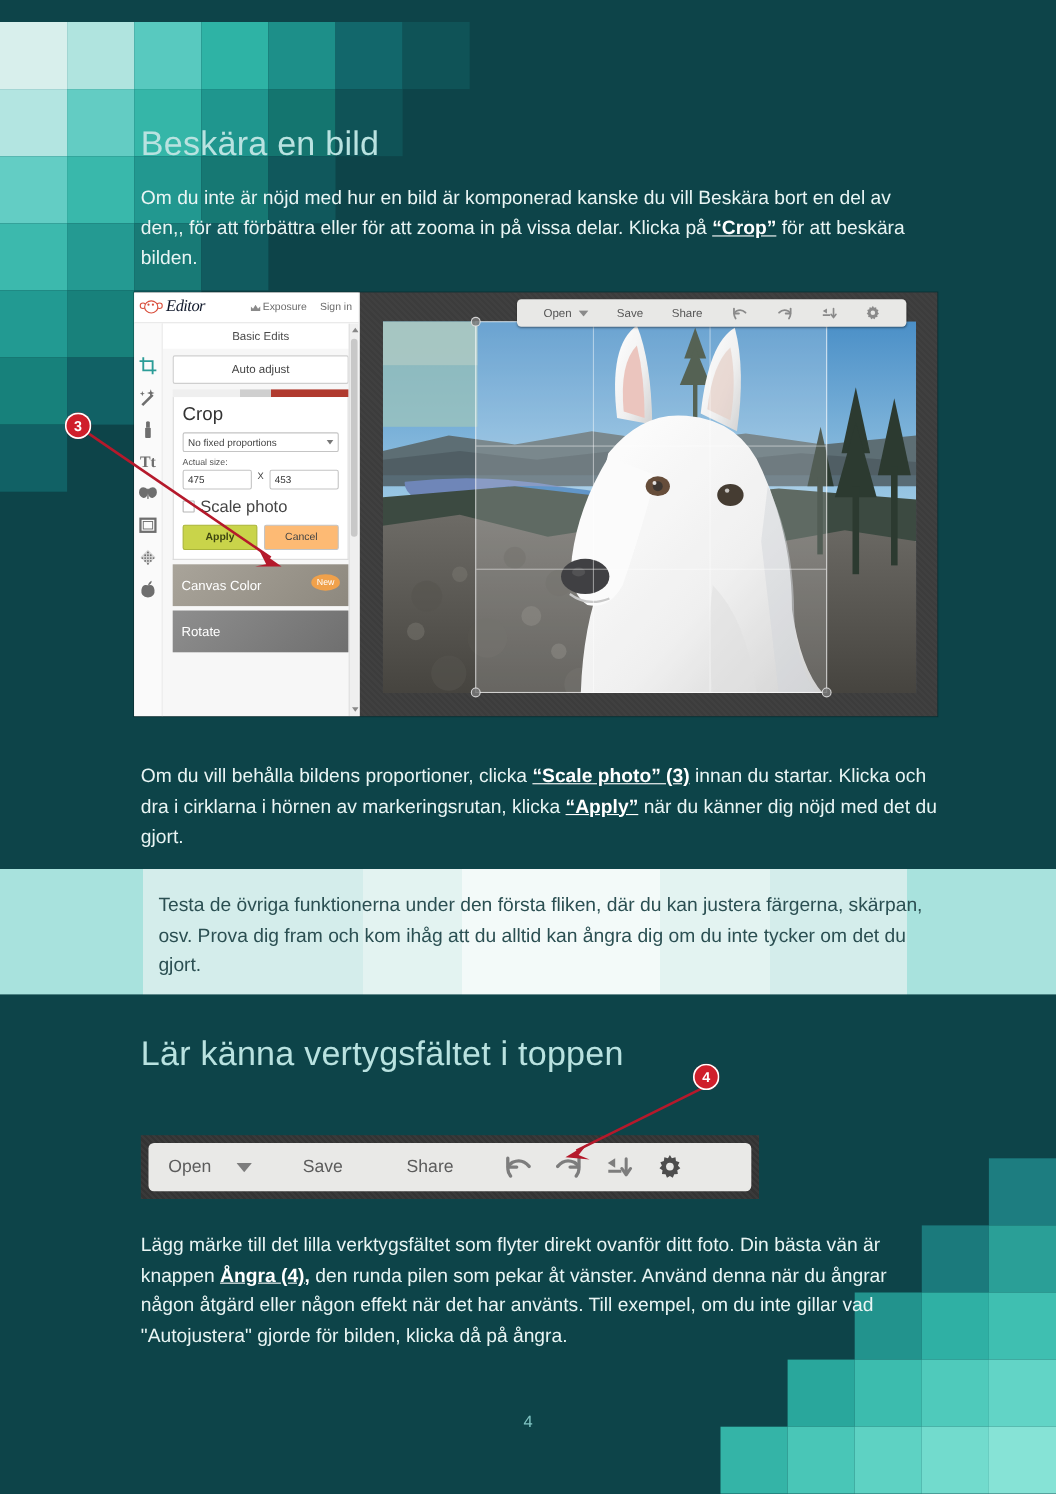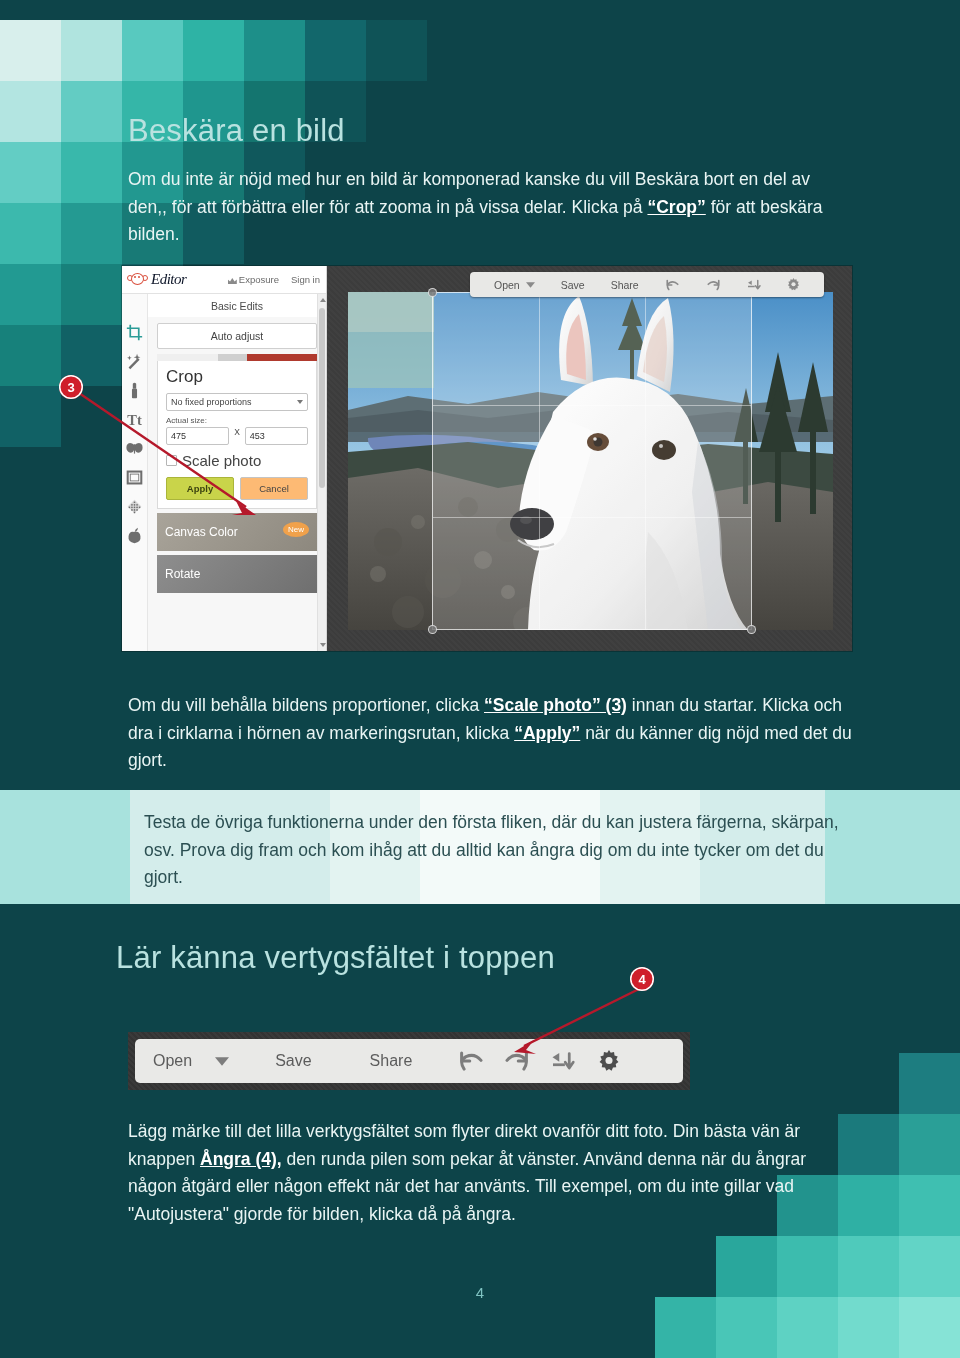--- a/index.html
+++ b/index.html
@@ -54,21 +54,21 @@
         #e3f3f1 600px, #e3f3f1 700px,
         #d4edeb 700px, #d4edeb 825px,
         #a8e2dd 825px, #a8e2dd 960px);
   }
   #band-text {
     position:absolute; left:144px; top:789px; width:700px;
     font-size:17.5px; line-height:27.5px; color:#2b4f52;
   }
 
   #mid-text { left:128px; top:672px; width:730px; }
-  #title-toolbar { left:116px; top:920px; }
+  #title-toolbar { left:128px; top:920px; }
   #bottom-text { left:128px; top:1098px; width:730px; }
 
   #page-number {
     position:absolute; left:0; top:1264px; width:960px;
     text-align:center; font-size:15px; color:#7fc3c2;
   }
 
   
   #editor-shot {
     position:absolute; left:122px; top:246px; width:730px; height:385px;

